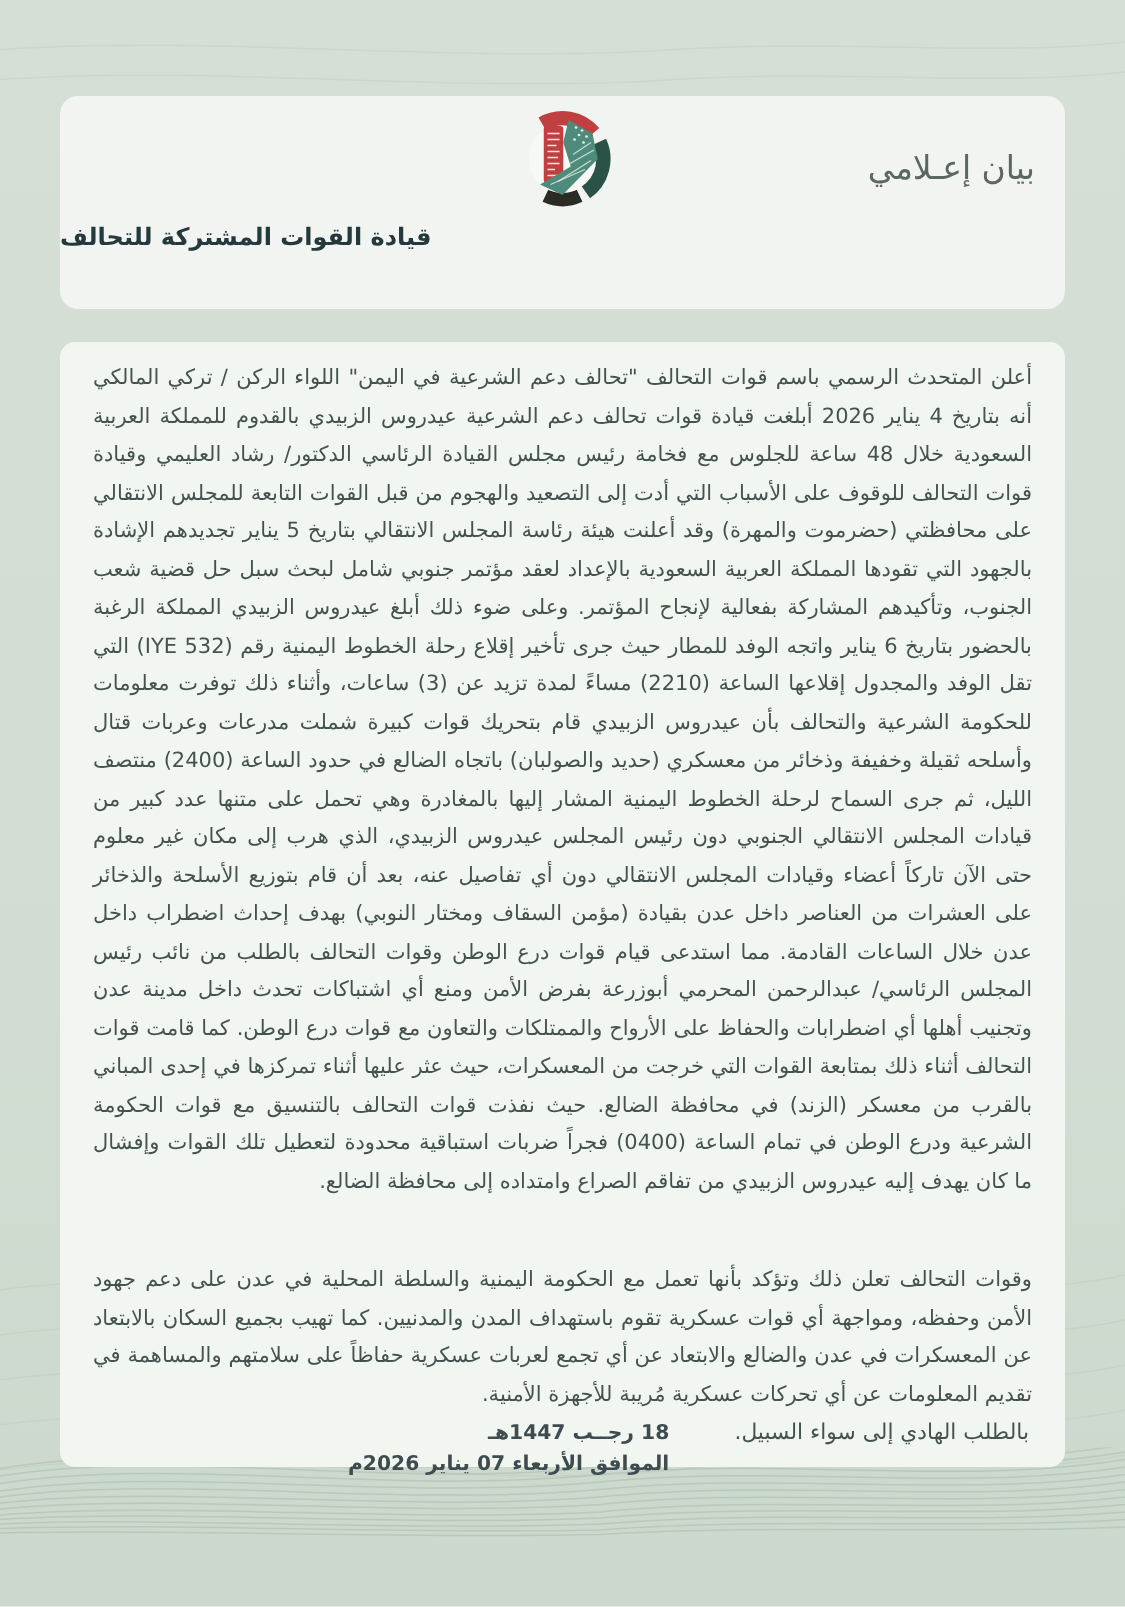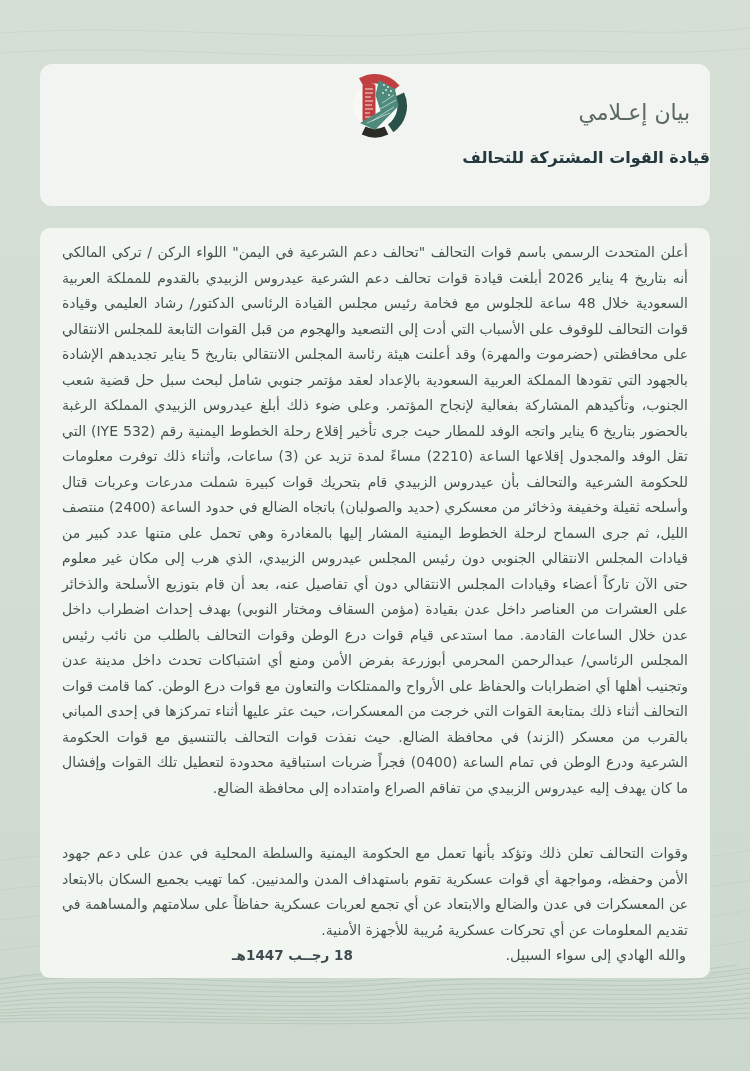--- a/index.html
+++ b/index.html
@@ -14,21 +14,21 @@
   .bg-waves      { position:absolute; left:0; top:965px; width:750px; height:106px; }
   .bg-waves-mid  { position:absolute; left:0; top:830px; width:750px; height:170px; opacity:.35; }
   .bg-waves-top  { position:absolute; left:0; top:18px;  width:750px; height:60px;  opacity:.22; }
 
   .header-card {
     position:absolute; left:40px; top:64px; width:670px; height:142px;
     background:#f1f4f0; border-radius:12px; direction:rtl;
   }
   .logo { position:absolute; left:50%; top:9px; transform:translateX(-50%); width:66px; height:66px; }
   .org-title {
-    position:absolute; top:84px; left:0; width:100%; text-align:right;
+    position:absolute; top:84px; left:0; width:100%; text-align:left;
     font-weight:bold; font-size:16px; color:#24383d; letter-spacing:0;
   }
   .org-subtitle {
     position:absolute; top:110px; left:0; width:100%; text-align:center;
     font-weight:bold; font-size:14.5px; color:#2a3e42;
   }
   .banner-label {
     position:absolute; right:20px; top:36px;
     font-size:22px; color:#5a6862;
   }
@@ -127,20 +127,21 @@
       </svg>
     </div>
     <div class="banner-label">بيان إعـلامي</div>
     <div class="org-title">قيادة القوات المشتركة للتحالف</div>
   </div>
 
   <div class="body-card">
     <p class="para">أعلن المتحدث الرسمي باسم قوات التحالف "تحالف دعم الشرعية في اليمن" اللواء الركن / تركي المالكي أنه بتاريخ 4 يناير 2026 أبلغت قيادة قوات تحالف دعم الشرعية عيدروس الزبيدي بالقدوم للمملكة العربية السعودية خلال 48 ساعة للجلوس مع فخامة رئيس مجلس القيادة الرئاسي الدكتور/ رشاد العليمي وقيادة قوات التحالف للوقوف على الأسباب التي أدت إلى التصعيد والهجوم من قبل القوات التابعة للمجلس الانتقالي على محافظتي (حضرموت والمهرة) وقد أعلنت هيئة رئاسة المجلس الانتقالي بتاريخ 5 يناير تجديدهم الإشادة بالجهود التي تقودها المملكة العربية السعودية بالإعداد لعقد مؤتمر جنوبي شامل لبحث سبل حل قضية شعب الجنوب، وتأكيدهم المشاركة بفعالية لإنجاح المؤتمر. وعلى ضوء ذلك أبلغ عيدروس الزبيدي المملكة الرغبة بالحضور بتاريخ 6 يناير واتجه الوفد للمطار حيث جرى تأخير إقلاع رحلة الخطوط اليمنية رقم (IYE 532) التي تقل الوفد والمجدول إقلاعها الساعة (2210) مساءً لمدة تزيد عن (3) ساعات، وأثناء ذلك توفرت معلومات للحكومة الشرعية والتحالف بأن عيدروس الزبيدي قام بتحريك قوات كبيرة شملت مدرعات وعربات قتال وأسلحه ثقيلة وخفيفة وذخائر من معسكري (حديد والصولبان) باتجاه الضالع في حدود الساعة (2400) منتصف الليل، ثم جرى السماح لرحلة الخطوط اليمنية المشار إليها بالمغادرة وهي تحمل على متنها عدد كبير من قيادات المجلس الانتقالي الجنوبي دون رئيس المجلس عيدروس الزبيدي، الذي هرب إلى مكان غير معلوم حتى الآن تاركاً أعضاء وقيادات المجلس الانتقالي دون أي تفاصيل عنه، بعد أن قام بتوزيع الأسلحة والذخائر على العشرات من العناصر داخل عدن بقيادة (مؤمن السقاف ومختار النوبي) بهدف إحداث اضطراب داخل عدن خلال الساعات القادمة. مما استدعى قيام قوات درع الوطن وقوات التحالف بالطلب من نائب رئيس المجلس الرئاسي/ عبدالرحمن المحرمي أبوزرعة بفرض الأمن ومنع أي اشتباكات تحدث داخل مدينة عدن وتجنيب أهلها أي اضطرابات والحفاظ على الأرواح والممتلكات والتعاون مع قوات درع الوطن. كما قامت قوات التحالف أثناء ذلك بمتابعة القوات التي خرجت من المعسكرات، حيث عثر عليها أثناء تمركزها في إحدى المباني بالقرب من معسكر (الزند) في محافظة الضالع. حيث نفذت قوات التحالف بالتنسيق مع قوات الحكومة الشرعية ودرع الوطن في تمام الساعة (0400) فجراً ضربات استباقية محدودة لتعطيل تلك القوات وإفشال ما كان يهدف إليه عيدروس الزبيدي من تفاقم الصراع وامتداده إلى محافظة الضالع.</p>
     <p class="para">وقوات التحالف تعلن ذلك وتؤكد بأنها تعمل مع الحكومة اليمنية والسلطة المحلية في عدن على دعم جهود الأمن وحفظه، ومواجهة أي قوات عسكرية تقوم باستهداف المدن والمدنيين. كما تهيب بجميع السكان بالابتعاد عن المعسكرات في عدن والضالع والابتعاد عن أي تجمع لعربات عسكرية حفاظاً على سلامتهم والمساهمة في تقديم المعلومات عن أي تحركات عسكرية مُريبة للأجهزة الأمنية.</p>
     <div class="footer">
-      <div class="closing">والله الهادي إلى سواء السبيل.</div>
+      <div class="closing">بالطلب الهادي إلى سواء السبيل.</div>
       <div class="dates">
         <div>18 رجــب 1447هـ</div>
+        <div>الموافق الأربعاء 07 يناير 2026م</div>
       </div>
     </div>
   </div>
 
 </div>
 
 </body></html>

